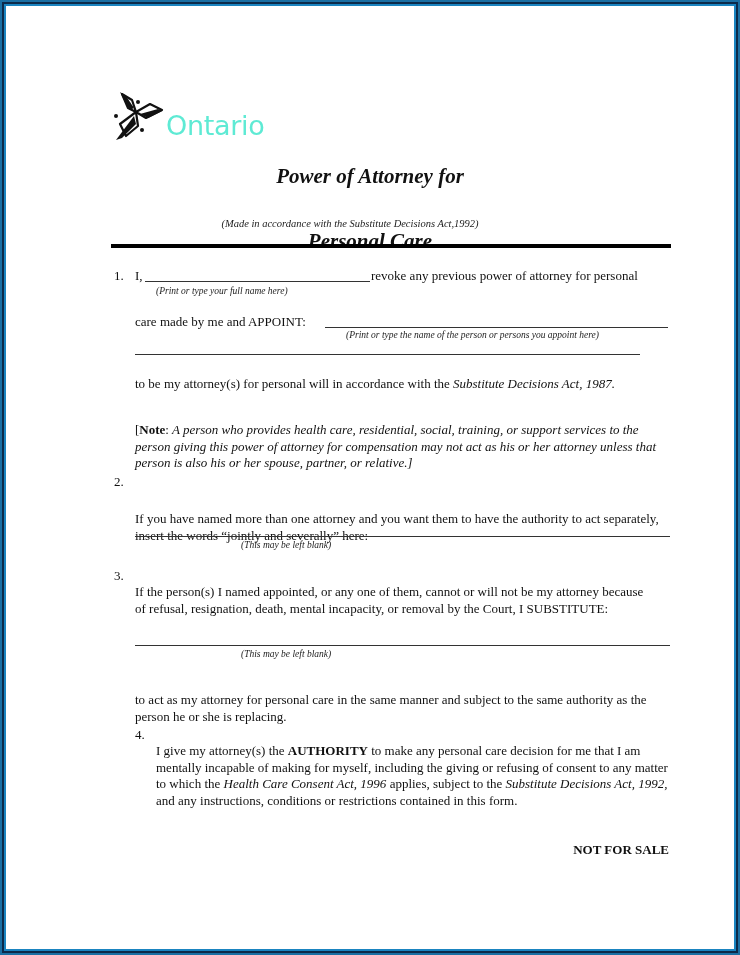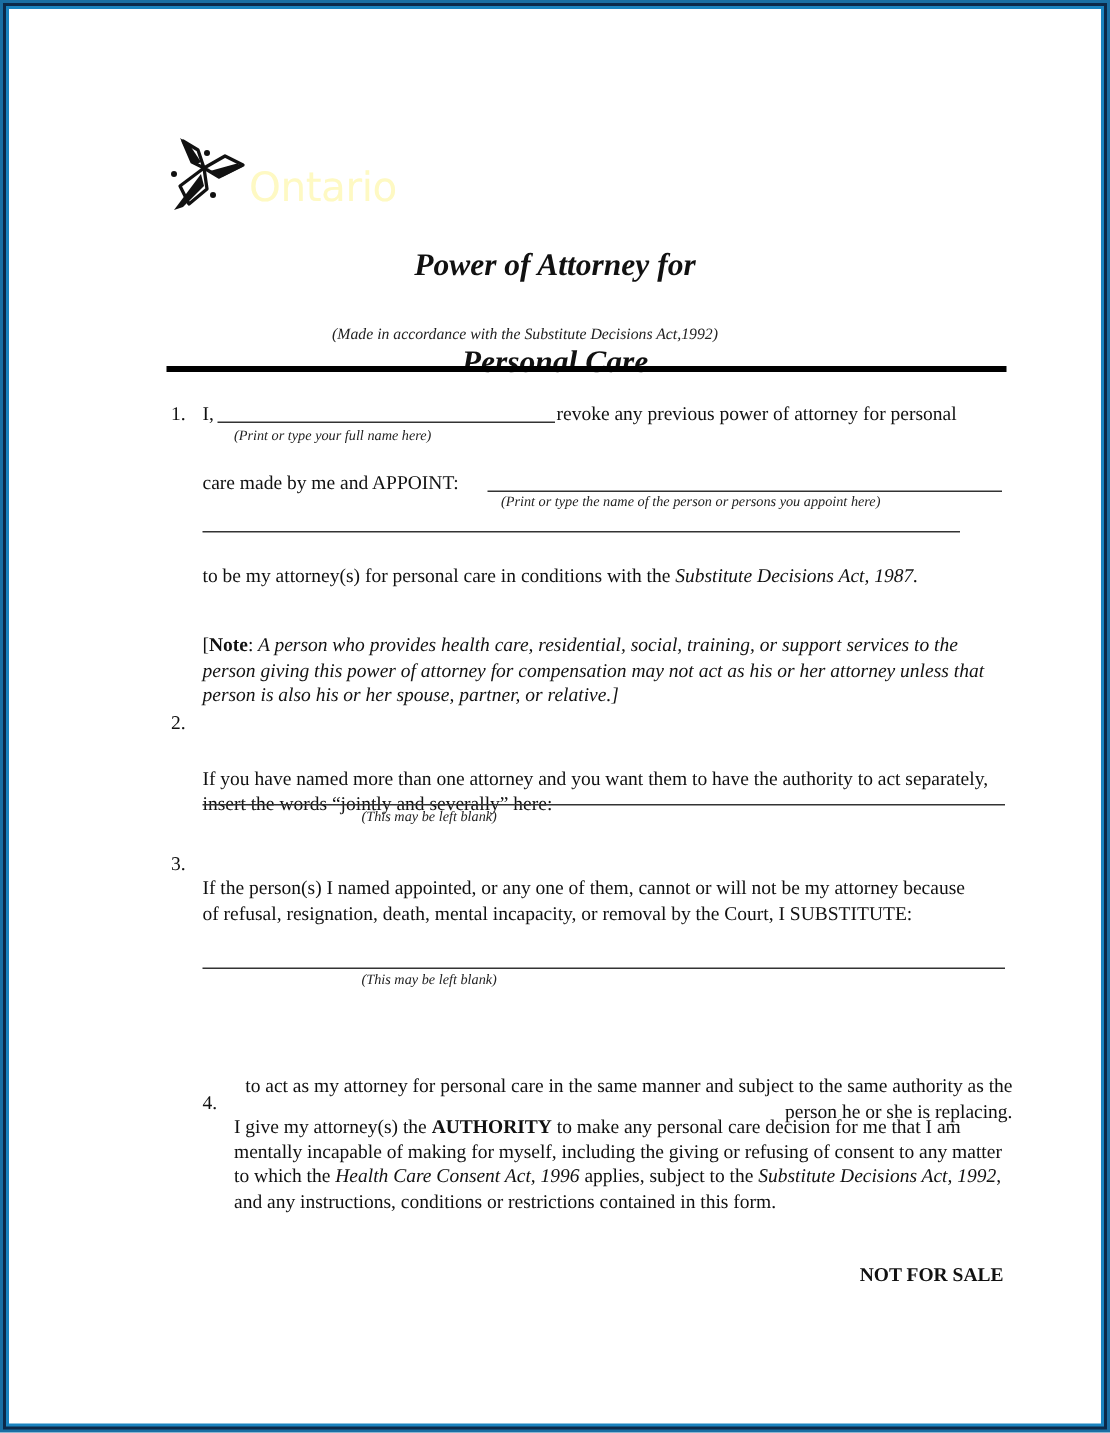--- a/index.html
+++ b/index.html
@@ -19,21 +19,21 @@
   }
   .page {
     position: absolute; left: 6px; top: 6px; right: 6px; bottom: 6px;
     background: #ffffff;
   }
   .abs { position: absolute; white-space: nowrap; }
   .logo { left: 110px; top: 90px; width: 190px; height: 60px; }
   .logo svg { position: absolute; left: 0; top: 0; }
   .logo-text {
     position: absolute; left: 56px; top: 20px;
-    font-family: "DejaVu Sans", sans-serif; font-size: 27px; color: #fef9c3;
+    font-family: "DejaVu Sans", sans-serif; font-size: 27px; color: #5eead4;
     letter-spacing: -0.3px;
   }
   .title {
     left: 0; width: 740px; text-align: center;
     font-weight: bold; font-size: 21px; line-height: 24px; font-style: italic;
   }
   .subtitle {
     left: 0; width: 700px; text-align: center;
     font-style: italic; font-size: 10.5px; color: #222;
   }
@@ -80,34 +80,34 @@
 <div class="thick-rule"></div>
 
 <div class="abs txt" style="left:114px; top:268px;">1.</div>
 <div class="abs txt" style="left:135px; top:268px;">I,</div>
 <div class="line" style="left:145px; top:281px; width:225px;"></div>
 <div class="abs txt" style="left:371px; top:268px;">revoke any previous power of attorney for personal</div>
 <div class="abs small-it" style="left:156px; top:286px;font-style:italic;">(Print or type your full name here)</div>
 
 <div class="abs txt" style="left:135px; top:314px;">care made by me and APPOINT:</div>
 <div class="line" style="left:325px; top:327px; width:343px;"></div>
-<div class="abs small-it" style="left:334px; top:330px;">(Print or type the name of the person or persons you appoint here)</div>
+<div class="abs small-it" style="left:346px; top:330px;">(Print or type the name of the person or persons you appoint here)</div>
 <div class="line" style="left:135px; top:354px; width:505px;"></div>
 
-<div class="abs txt" style="left:135px; top:376px;"><span>to be my attorney(s) for personal care in conditions with the </span><span class="it">Substitute Decisions Act, 1987.</span></div>
+<div class="abs txt" style="left:135px; top:376px;"><span>to be my attorney(s) for personal will in accordance with the </span><span class="it">Substitute Decisions Act, 1987.</span></div>
 
 <div class="para" style="left:135px; top:406px; width:540px;"><span>[</span><span class="b">Note</span><span>:</span><span class="it"> A person who provides health care, residential, social, training, or support services to the person giving this power of attorney for compensation may not act as his or her attorney unless that person is also his or her spouse, partner, or relative.]</span></div>
 
 <div class="abs txt" style="left:114px; top:474px;">2.</div>
 <div class="para" style="left:135px; top:495px; width:530px;">If you have named more than one attorney and you want them to have the authority to act separately, insert the words “jointly and severally” here:</div>
 <div class="line" style="left:135px; top:536px; width:535px;"></div>
 <div class="abs small-it" style="left:241px; top:540px;">(This may be left blank)</div>
 
 <div class="abs txt" style="left:114px; top:568px;">3.</div>
 <div class="para" style="left:135px; top:568px; width:520px;">If the person(s) I named appointed, or any one of them, cannot or will not be my attorney because of refusal, resignation, death, mental incapacity, or removal by the Court, I SUBSTITUTE:</div>
 <div class="line" style="left:135px; top:645px; width:535px;"></div>
 <div class="abs small-it" style="left:241px; top:649px;">(This may be left blank)</div>
-<div class="para" style="left:135px; top:700px; width:540px;text-align:right;">to act as my attorney for personal care in the same manner and subject to the same authority as the person he or she is replacing.</div>
+<div class="para" style="left:135px; top:676px; width:540px;">to act as my attorney for personal care in the same manner and subject to the same authority as the person he or she is replacing.</div>
 
 <div class="abs txt" style="left:135px; top:727px;">4.</div>
 <div class="para" style="left:156px; top:727px; width:520px;"><span>I give my attorney(s) the </span><span class="b">AUTHORITY</span><span> to make any personal care decision for me that I am mentally incapable of making for myself, including the giving or refusing of consent to any matter to which the </span><span class="it">Health Care Consent Act, 1996</span><span> applies, subject to the </span><span class="it">Substitute Decisions Act, 1992</span><span>, and any instructions, conditions or restrictions contained in this form.</span></div>
 
 <div class="abs txt b" style="right:71px; top:842px;">NOT FOR SALE</div>
 
 </body></html>

